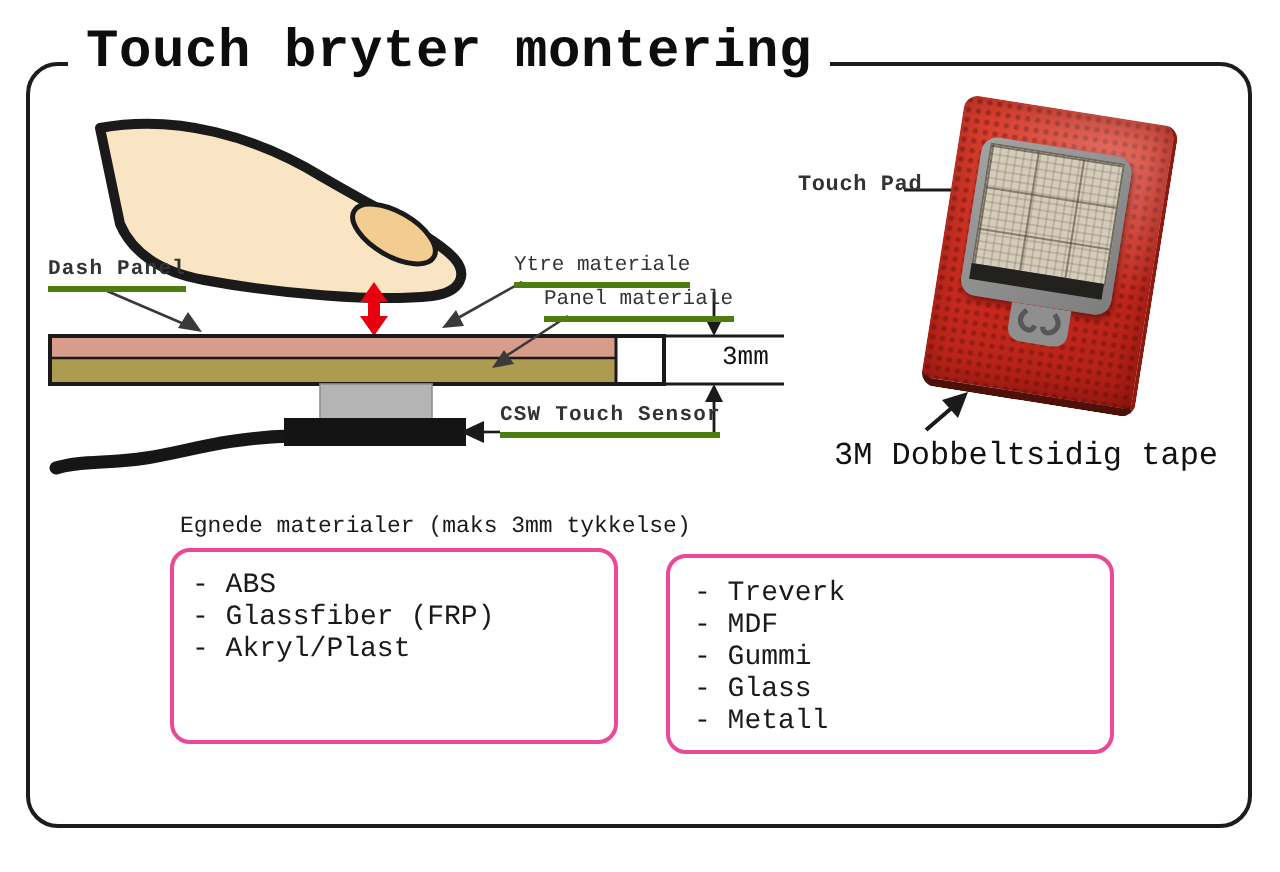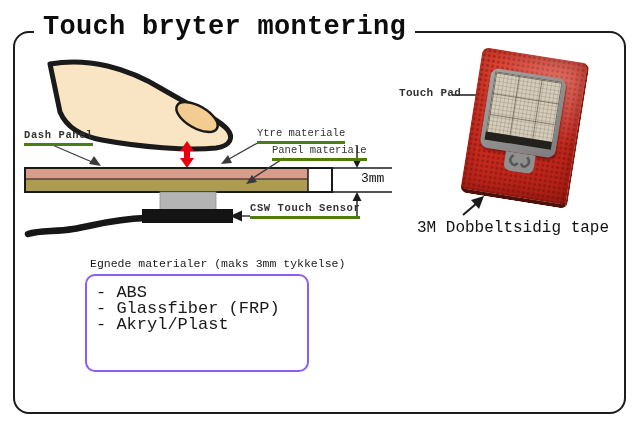--- a/index.html
+++ b/index.html
@@ -50,22 +50,22 @@
         linear-gradient(90deg, rgba(60,50,40,.5) 1px, transparent 1px),
         linear-gradient(rgba(60,50,40,.16) 1px, transparent 1px),
         linear-gradient(90deg, rgba(60,50,40,.16) 1px, transparent 1px);
       background-size:100% 21px,23px 100%,100% 4px,4px 100%;}
   .pad-edge{position:absolute;left:4px;top:64px;width:67px;height:8px;background:#23211e;}
   .connector{position:absolute;left:37px;top:99px;width:34px;height:20px;}
 
   .caption{position:absolute;z-index:3;font-size:16px;color:#111;white-space:nowrap;}
 
   
-  .matbox{position:absolute;z-index:3;border:2px solid #8b5cf6;border-radius:10px;
-          font-size:17px;line-height:16px;color:#1a1a1a;}
+  .matbox{position:absolute;z-index:3;border:2px solid #ec4899;border-radius:10px;
+          font-size:14px;line-height:16px;color:#1a1a1a;}
   .matbox .item{white-space:nowrap;}
   .box-title{position:absolute;z-index:3;font-size:11.5px;color:#1a1a1a;white-space:nowrap;}
 </style>
 </head>
 <body>
 
 <div id="app">
 
   <div class="frame"></div>
 
@@ -161,14 +161,21 @@
   <div class="lbl b" style="left:399px;top:87px;letter-spacing:.3px;font-size:11px;">Touch Pad</div>
   <div class="caption" style="left:417px;top:219px;">3M Dobbeltsidig tape</div>
 
   <div class="box-title" style="left:90px;top:257px;">Egnede materialer (maks 3mm tykkelse)</div>
   <div class="matbox" style="left:85px;top:274px;width:211px;height:85px;padding:9px 0 0 9px;">
     <div class="item">- ABS</div>
     <div class="item">- Glassfiber (FRP)</div>
     <div class="item">- Akryl/Plast</div>
   </div>
 
+  <div class="matbox" style="left:333px;top:277px;width:208px;height:86px;padding:10px 0 0 12px;">
+    <div class="item">- Treverk</div>
+    <div class="item">- MDF</div>
+    <div class="item">- Gummi</div>
+    <div class="item">- Glass</div>
+    <div class="item">- Metall</div>
+  </div>
 
 </div>
 
 </body></html>

